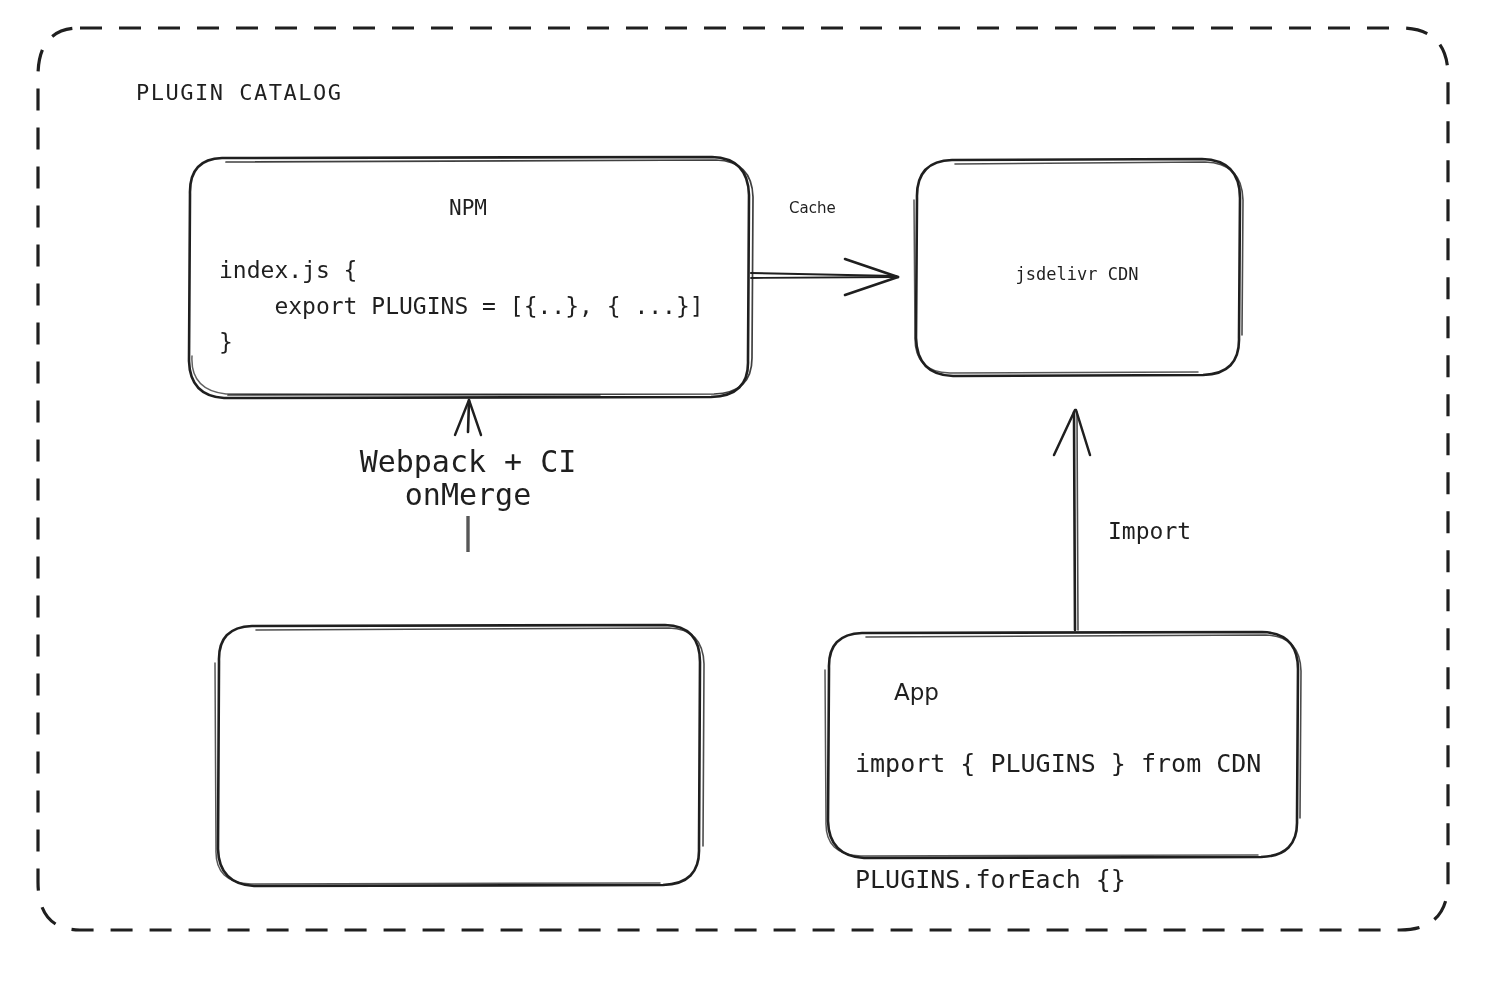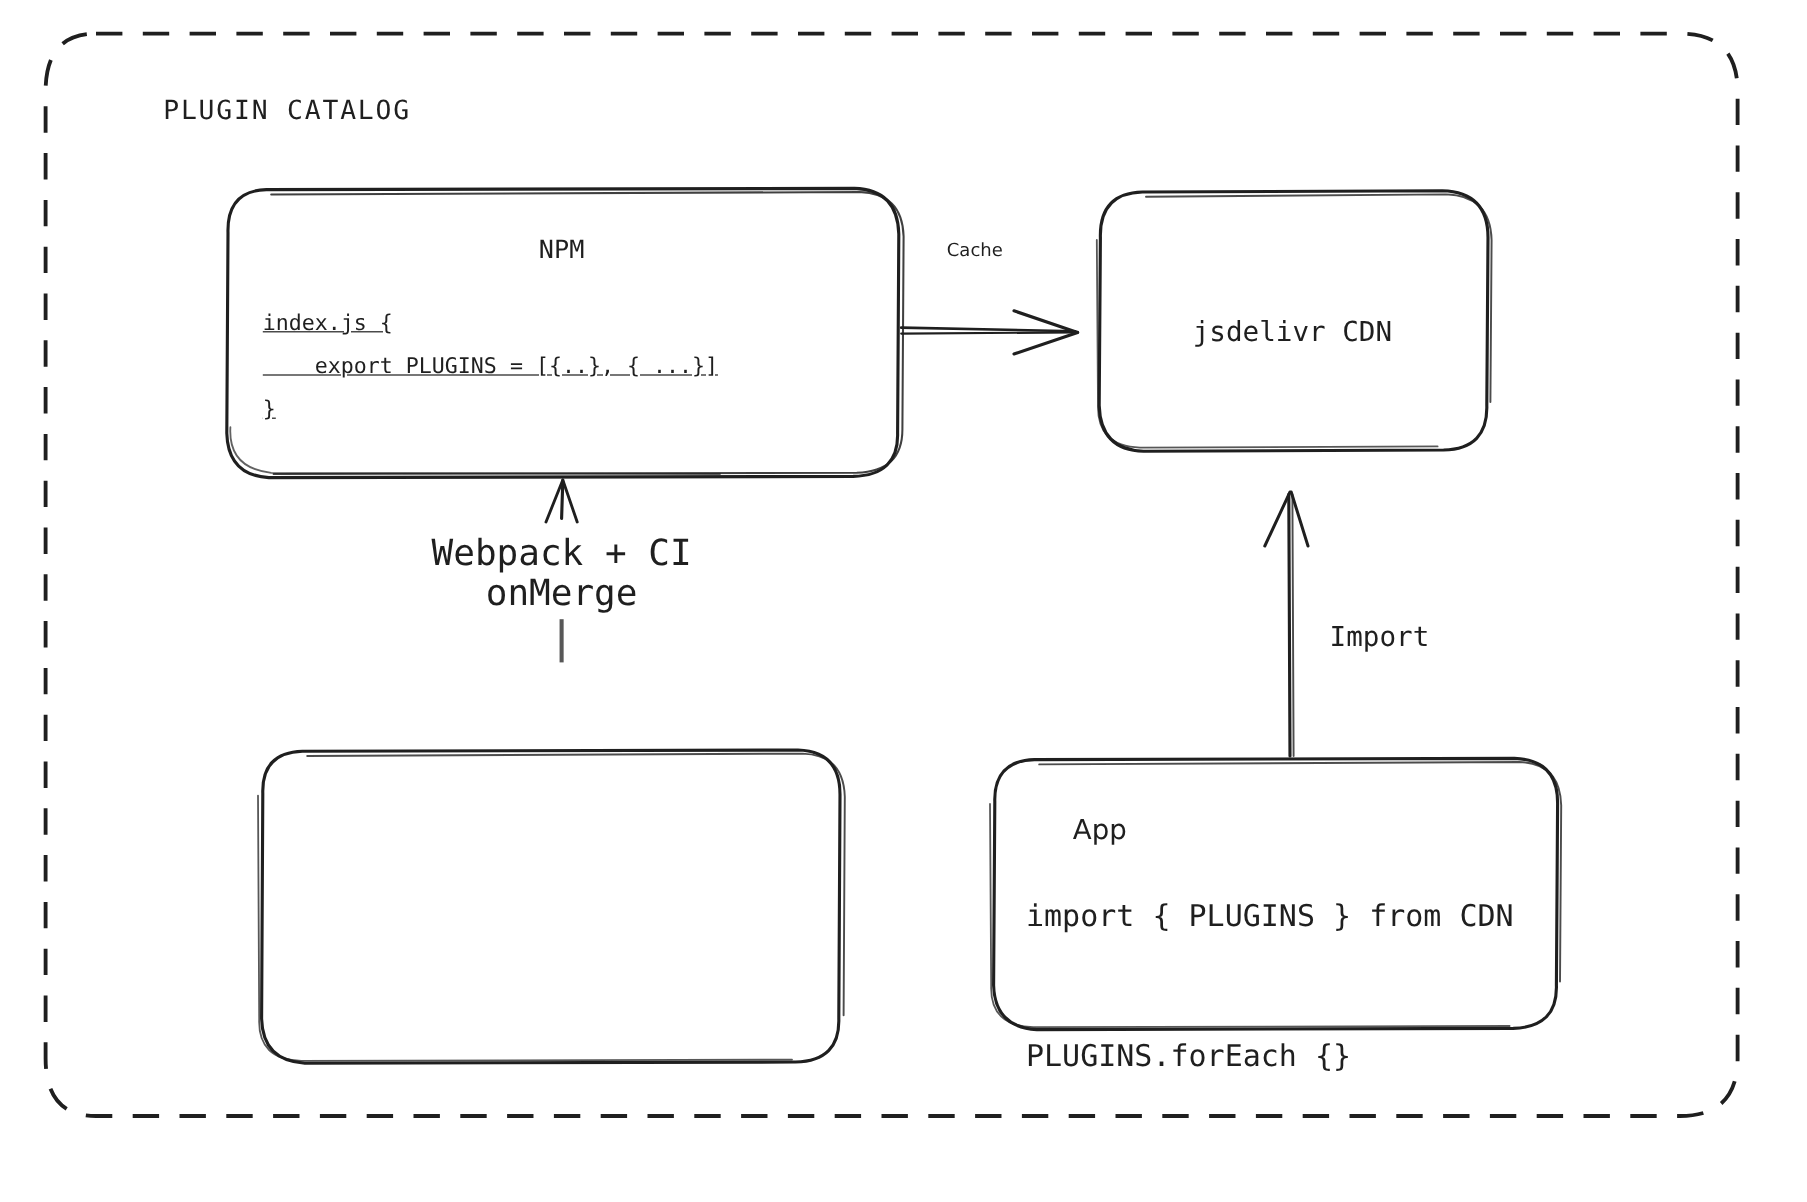--- a/index.html
+++ b/index.html
@@ -57,32 +57,31 @@
   #npm-title {
     left: 188px;
     top: 196px;
     width: 560px;
     text-align: center;
     font-size: 21px;
   }
   #npm-code {
     left: 219px;
     top: 252px;
-    font-size: 18px;
+    font-size: 23px;
     line-height: 36px;
-    text-decoration: underline;
   }
 
   
   #cdn-title {
     left: 912px;
     top: 264px;
     width: 330px;
     text-align: center;
-    font-size: 23px;
+    font-size: 17px;
   }
 
   
   #cache-label {
     left: 789px;
     top: 199px;
     font-size: 15px;
   }
 
   

